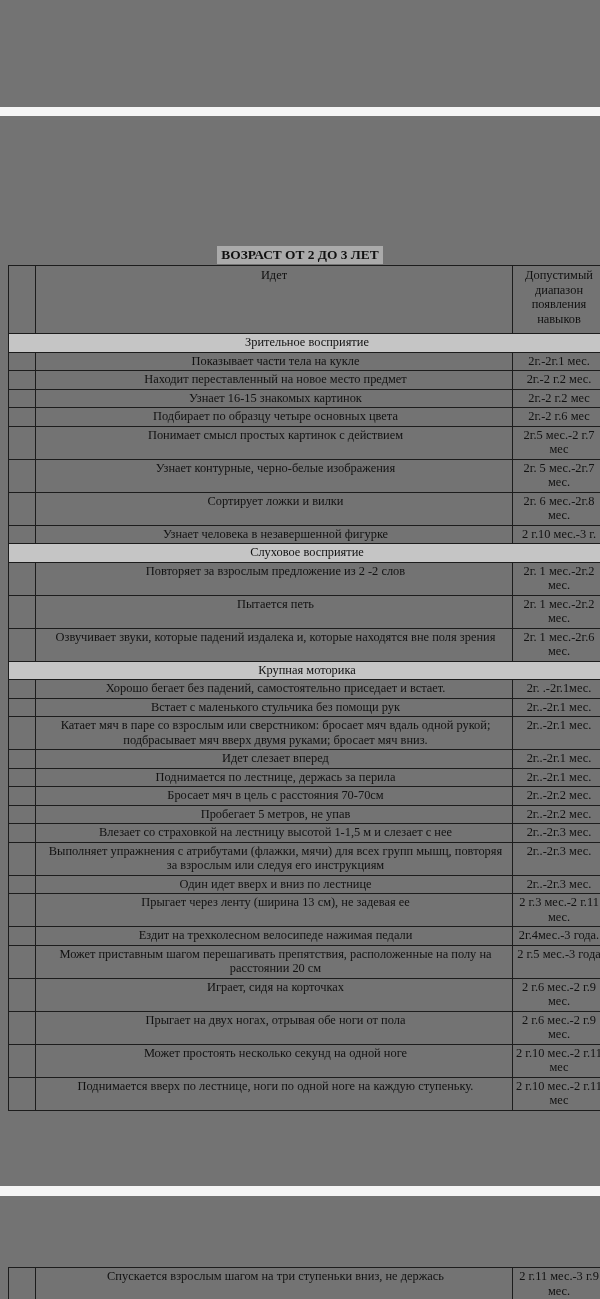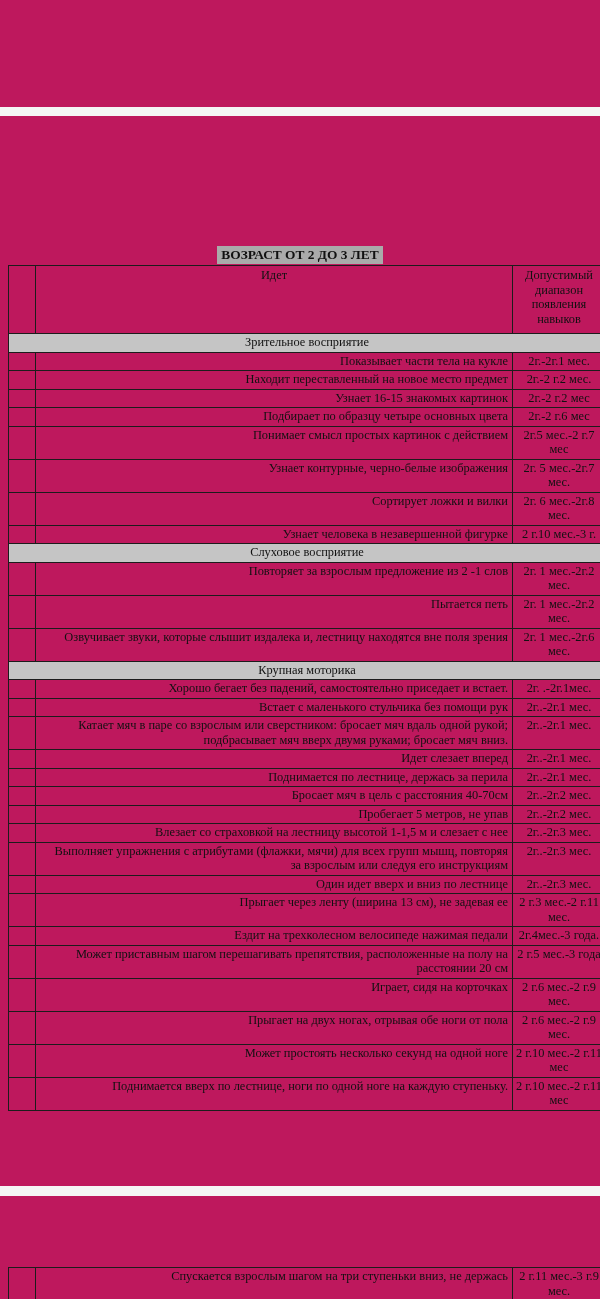--- a/index.html
+++ b/index.html
@@ -6,21 +6,21 @@
     --title-highlight:#aaaaaa;
     --section-bar:#c5c5c5;
     --page-gap:#f5f5f5;
     --table-border:#1c1c1c;
   }
   *{margin:0;padding:0;box-sizing:border-box;}
   html,body{background:#ffffff;}
   .canvas{
     position:relative;
     width:600px;height:1299px;
-    background:#be185d;
+    background:#737373;
     overflow:hidden;
     font-family:"Liberation Serif","DejaVu Serif",serif;
     color:#111111;
   }
   .page-gap{
     position:absolute;left:0;width:600px;
     background:var(--page-gap);
   }
   .gap-1{top:107px;height:9px;}
   .gap-2{top:1186px;height:10px;}
@@ -55,21 +55,21 @@
     vertical-align:top;
     font-weight:normal;
   }
   th.c-skill,th.c-range{
     text-align:center;
     padding:2px 2px 2px 2px;
   }
   thead tr{height:68px;}
   td.c-check{padding:0;}
   td.c-skill{
-    text-align:right;
+    text-align:center;
     padding:1px 4px 2px 7px;
   }
   td.c-range{
     text-align:center;
     padding:1px 2px 2px 2px;
   }
   td.section{
     background:var(--section-bar);
     font-weight:bold;
     text-align:center;
@@ -142,31 +142,31 @@
         <tr>
           <td class="c-check"></td>
           <td class="c-skill">Узнает человека в незавершенной фигурке</td>
           <td class="c-range">2 г.10 мес.-3 г.</td>
         </tr>
         <tr>
           <td class="section" colspan="3">Слуховое восприятие</td>
         </tr>
         <tr>
           <td class="c-check"></td>
-          <td class="c-skill">Повторяет за взрослым предложение из 2 -1 слов</td>
+          <td class="c-skill">Повторяет за взрослым предложение из 2 -2 слов</td>
           <td class="c-range">2г. 1 мес.-2г.2 мес.</td>
         </tr>
         <tr>
           <td class="c-check"></td>
           <td class="c-skill">Пытается петь</td>
           <td class="c-range">2г. 1 мес.-2г.2 мес.</td>
         </tr>
         <tr>
           <td class="c-check"></td>
-          <td class="c-skill">Озвучивает звуки, которые слышит издалека и, лестницу находятся вне поля зрения</td>
+          <td class="c-skill">Озвучивает звуки, которые падений издалека и, которые находятся вне поля зрения</td>
           <td class="c-range">2г. 1 мес.-2г.6 мес.</td>
         </tr>
         <tr>
           <td class="section" colspan="3">Крупная моторика</td>
         </tr>
         <tr>
           <td class="c-check"></td>
           <td class="c-skill">Хорошо бегает без падений, самостоятельно приседает и встает.</td>
           <td class="c-range">2г. .-2г.1мес.</td>
         </tr>
@@ -185,21 +185,21 @@
           <td class="c-skill">Идет слезает вперед</td>
           <td class="c-range">2г..-2г.1 мес.</td>
         </tr>
         <tr>
           <td class="c-check"></td>
           <td class="c-skill">Поднимается по лестнице, держась за перила</td>
           <td class="c-range">2г..-2г.1 мес.</td>
         </tr>
         <tr>
           <td class="c-check"></td>
-          <td class="c-skill">Бросает мяч в цель с расстояния 40-70см</td>
+          <td class="c-skill">Бросает мяч в цель с расстояния 70-70см</td>
           <td class="c-range">2г..-2г.2 мес.</td>
         </tr>
         <tr>
           <td class="c-check"></td>
           <td class="c-skill">Пробегает 5 метров, не упав</td>
           <td class="c-range">2г..-2г.2 мес.</td>
         </tr>
         <tr>
           <td class="c-check"></td>
           <td class="c-skill">Влезает со страховкой на лестницу высотой 1-1,5 м и слезает с нее</td>

